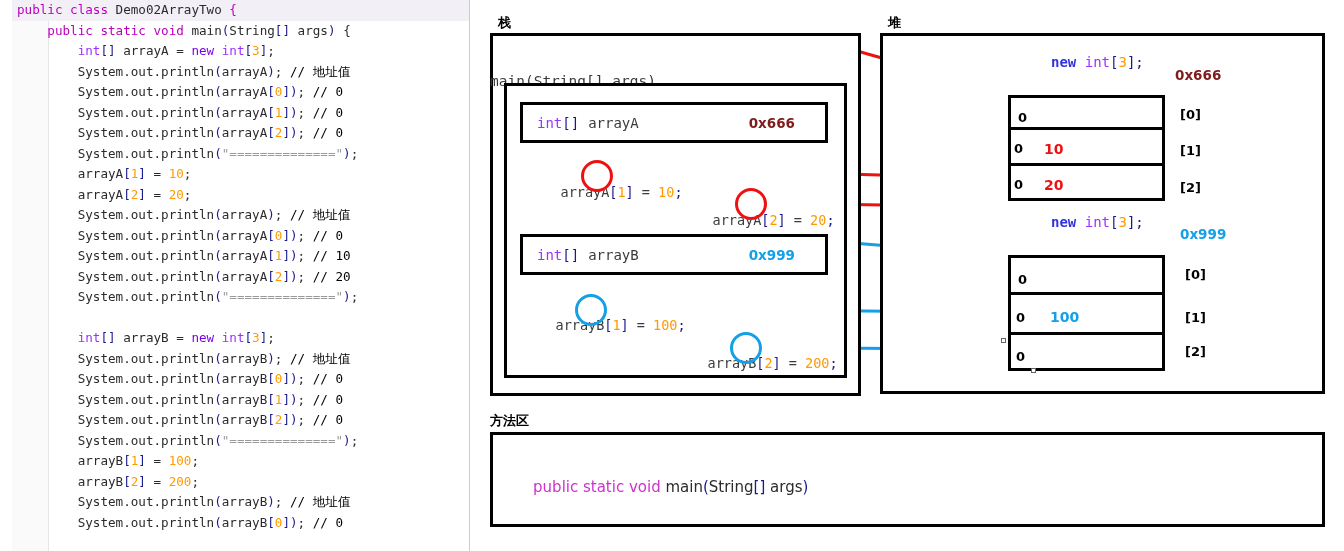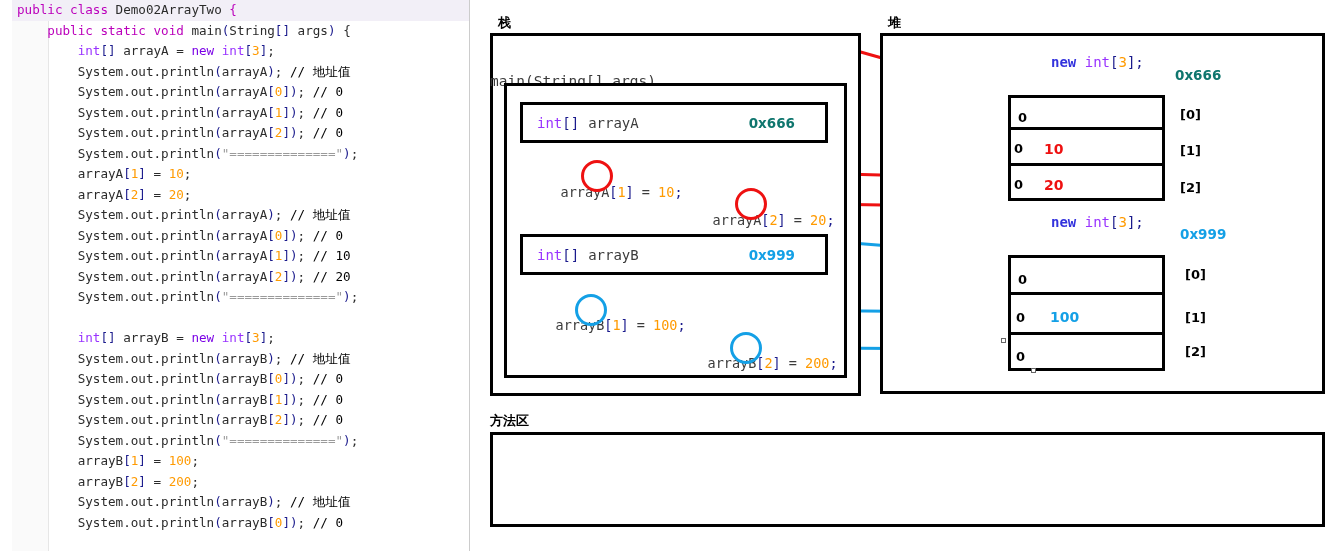--- a/index.html
+++ b/index.html
@@ -65,21 +65,21 @@
   .var-box{
     position:absolute; border:3px solid #000; background:#fff;
     display:flex; align-items:center;
     font-family:"DejaVu Sans Mono", monospace; font-size:14px;
   }
   .var-type{ color:#9933ff; margin-left:14px; }
   .var-brk { color:#1a1a8c; }
   .var-name{ color:#3b3b3b; margin-left:9px; }
   .var-addr{ font-family:"DejaVu Sans", sans-serif; font-weight:bold;
              font-size:13.5px; position:absolute; }
-  .addr-red { color:#0f766e; }
+  .addr-red { color:#7f1d1d; }
   .addr-blue{ color:#14a0e6; }
 
   .stmt{
     position:absolute; font-family:"DejaVu Sans Mono", monospace;
     font-size:13.5px; color:#3b3b3b; white-space:pre;
   }
   .stmt .bk{ color:#1a1a8c; }
   .stmt .ix{ color:#ff9a00; }
   .stmt .op{ color:#3b3b3b; }
   .stmt .vl{ color:#ff9a00; }
@@ -261,14 +261,17 @@
   <div class="cellnew blue" style="left:580px; top:309px;">100</div>
   <div class="cellval" style="left:546px; top:349px;">0</div>
   <div class="handle" style="left:531px; top:338px;"></div>
   <div class="handle" style="left:561px; top:368px;"></div>
   <div class="idxlabel" style="left:715px; top:267px;">[0]</div>
   <div class="idxlabel" style="left:715px; top:310px;">[1]</div>
   <div class="idxlabel" style="left:715px; top:344px;">[2]</div>
 
   <div class="region-label" style="left:20px; top:412px;">方法区</div>
   <div class="outer-box" style="left:20px; top:432px; width:835px; height:95px;"></div>
+  <div class="method-code" style="left:44px; top:460px;">
+    <span class="mk">public static void </span><span>main</span><span class="mb">(</span><span>String</span><span class="mb">[]</span><span> args</span><span class="mb">)</span>
+  </div>
 
 </div>
 
 </body></html>

